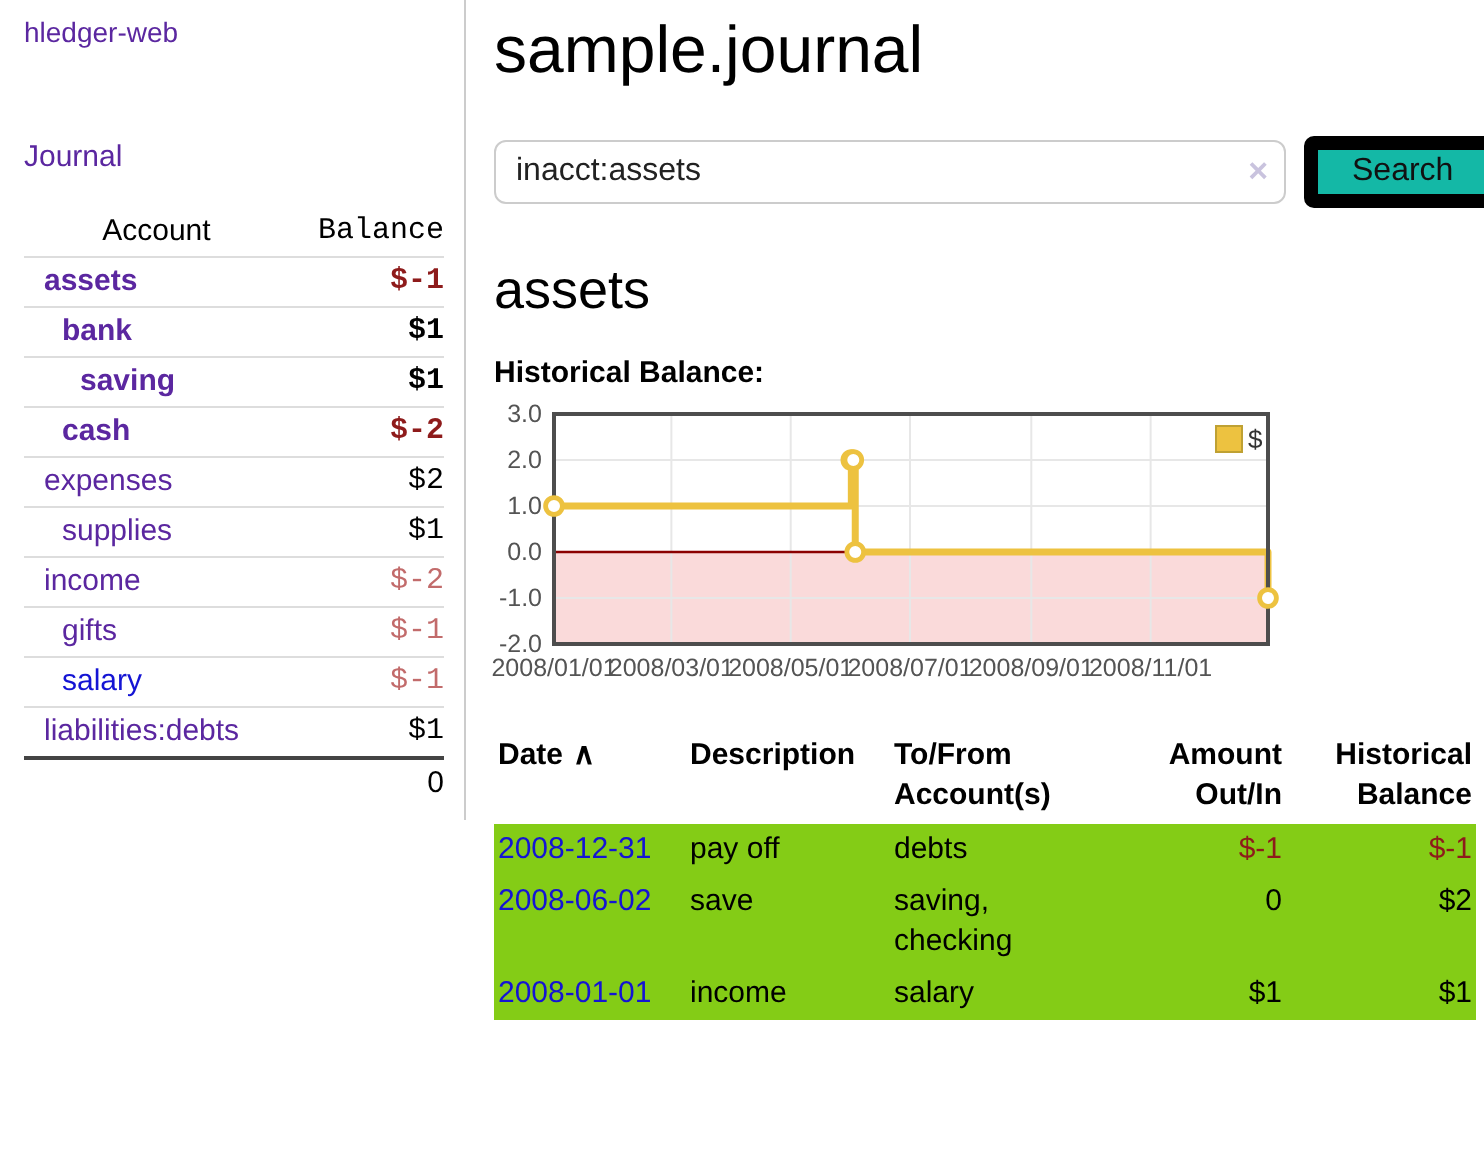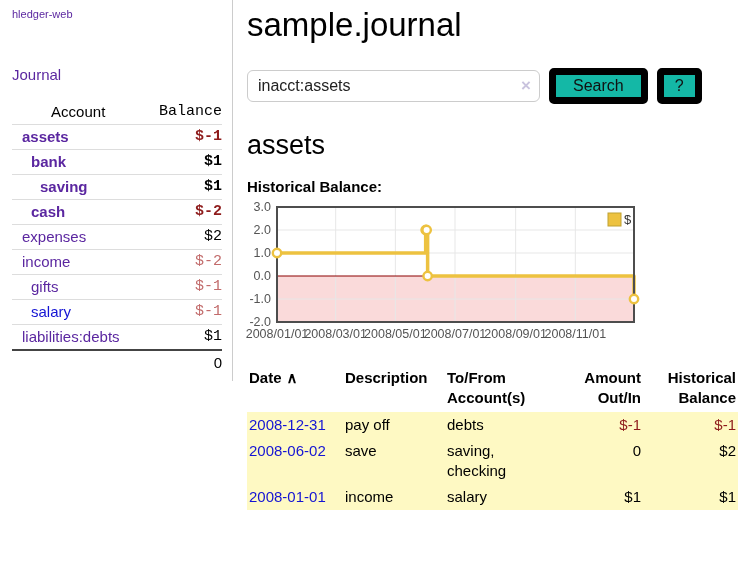--- a/index.html
+++ b/index.html
@@ -6,42 +6,42 @@
   html,body { width:742px; height:582px; background:#fff; overflow:hidden;
     font-family:"Liberation Sans", sans-serif; font-size:15px; color:#000; }
   .page { display:flex; width:742px; }
 
   
   .sidebar { width:233px; flex:0 0 233px; padding:8px 10px 6px 12px;
     border-right:1px solid #ccc; align-self:flex-start; }
   a { text-decoration:none; cursor:pointer; }
   .link-purple { color:#5b27a0; }
   .link-blue { color:#1414d4; }
-  .app-link { display:block; font-size:11px; }
+  .app-link { display:block; font-size:14px; }
   .journal-link { display:block; margin-top:46px; font-size:15px; }
   table.accounts { width:100%; border-collapse:collapse; margin-top:17px; }
   table.accounts th { font-weight:normal; text-align:center; padding:3px 0 4px 0; }
   table.accounts th.bal-h, table.accounts td.acct-bal { text-align:right;font-family:Liberation Mono, monospace; }
   table.accounts tbody tr { border-top:1px solid #ddd; }
   table.accounts td { padding:3px 0; line-height:18px; }
   table.accounts tr.bold td, table.accounts tr.bold a { font-weight:bold; }
   .lvl1 { padding-left:10px; display:inline-block; }
   .lvl2 { padding-left:19px; display:inline-block; }
   .lvl3 { padding-left:28px; display:inline-block; }
   .bal-normal { color:#000; }
   .bal-neg-strong { color:#8e1b1b; }
   .bal-neg-light { color:#c26b6b; }
   table.accounts tfoot tr { border-top:2px solid #444; }
   table.accounts tfoot td { text-align:right; padding:3px 0; }
 
   
   .main { flex:1; padding:5px 5px 0 14px; }
   h1.page-title { font-size:33px; font-weight:normal; line-height:40px; letter-spacing:0; }
   .search-row { display:flex; align-items:flex-start; margin-top:25px; gap:9px; }
-  .search-wrap { position:relative; width:293px; }
+  .search-wrap { position:relative; width:396px; }
   .search-wrap input { width:100%; height:32px; border:1px solid #ccc; border-radius:6px;
     padding:0 28px 0 10px; font-size:16px; color:#222; font-family:inherit; outline:none; }
   .clear-x { position:absolute; right:9px; top:6px; color:#c9c3de; font-size:17px;
     font-weight:bold; cursor:pointer; line-height:20px; }
   .btn { height:36px; background:#14b8a6; border:7px solid #000000; border-radius:5px;
     font-size:16px; color:#111; font-family:inherit; padding:0 17px; cursor:pointer; margin-top:-2px; }
   .btn.help { padding:0 11px; }
   h2.acct-heading { font-size:27px; font-weight:normal; margin-top:26px; line-height:31px; }
   .chart-title { font-weight:bold; margin-top:17px; font-size:15px; }
   .chart-box { margin-top:7px; height:142px; }
@@ -52,21 +52,21 @@
   table.register { border-collapse:collapse; margin-top:22px; table-layout:fixed; width:491px; }
   table.register col.c-date { width:96px; }
   table.register col.c-desc { width:102px; }
   table.register col.c-acct { width:111px; }
   table.register col.c-amt  { width:87px; }
   table.register col.c-bal  { width:95px; }
   table.register th { font-weight:bold; text-align:left; vertical-align:top;
     padding:2px 8px 4px 2px; line-height:20px; }
   table.register th.num, table.register td.num { text-align:right; padding-right:2px; }
   table.register td { padding:3px 8px 3px 2px; line-height:20px; vertical-align:top; }
-  table.register tr.green { background:#fef9c3; }
+  table.register tr.green { background:#84cc16; }
   .amt-neg { color:#8e1b1b; }
   .amt-normal { color:#000; }
   .sort-caret { font-weight:900; margin-left:5px; font-size:15px; }
 </style>
 </head>
 <body>
 
 <div class="page">
 
   <aside class="sidebar">
@@ -100,20 +100,24 @@
     <td><a class="acct-name lvl2 link-purple">cash</a></td>
     <td class="acct-bal bal-neg-strong">$-2</td>
   </tr>
 
   <tr>
     <td><a class="acct-name lvl1 link-purple">expenses</a></td>
     <td class="acct-bal bal-normal">$2</td>
   </tr>
 
 
+  <tr>
+    <td><a class="acct-name lvl2 link-purple">supplies</a></td>
+    <td class="acct-bal bal-normal">$1</td>
+  </tr>
 
   <tr>
     <td><a class="acct-name lvl1 link-purple">income</a></td>
     <td class="acct-bal bal-neg-light">$-2</td>
   </tr>
 
   <tr>
     <td><a class="acct-name lvl2 link-purple">gifts</a></td>
     <td class="acct-bal bal-neg-light">$-1</td>
   </tr>

